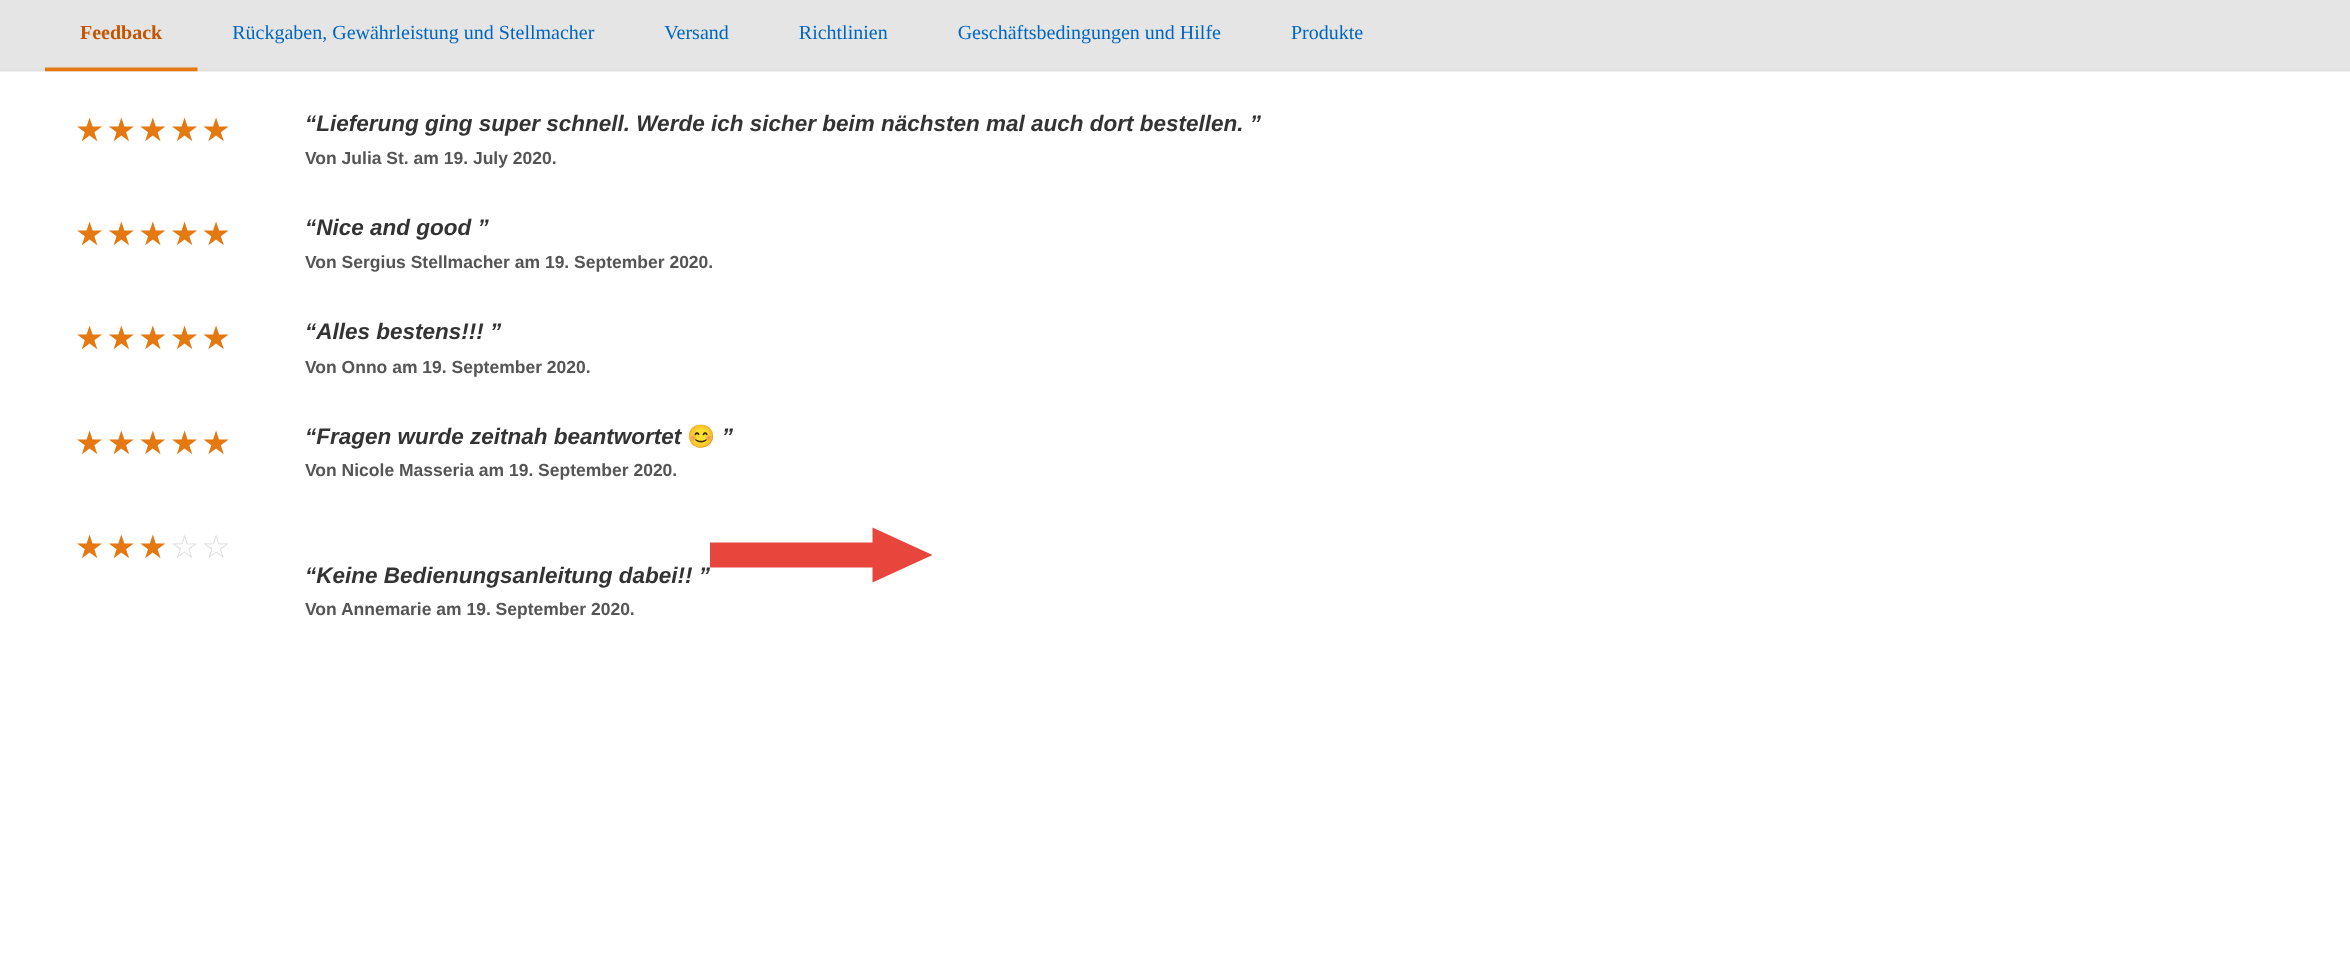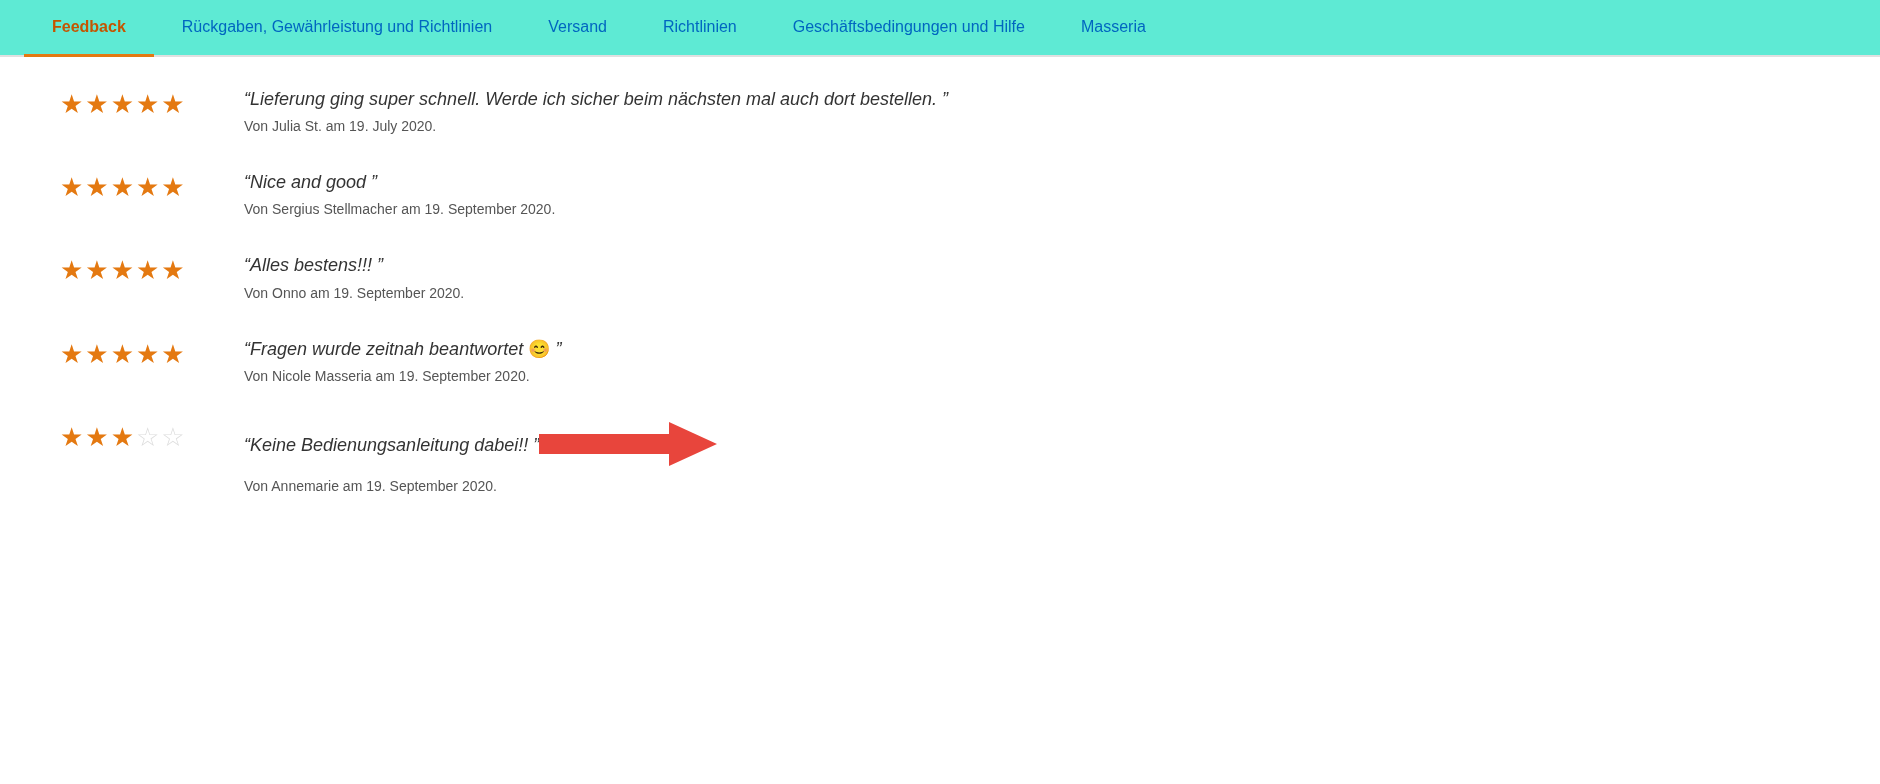--- a/index.html
+++ b/index.html
@@ -14,22 +14,23 @@
       color: #333;
       width: 1880px;
       min-height: 784px;
     }
 
     
     .nav-tabs {
       display: flex;
       align-items: stretch;
       border-bottom: 2px solid #e0e0e0;
-      padding: 0 24px;
-      background: #5eead4;
+      padding: 0 36px;
+      background: #e5e5e5;
+      font-family: Liberation Serif, serif;
     }
 
     .nav-tab {
       padding: 18px 28px;
       font-size: 16px;
       font-weight: 400;
       cursor: pointer;
       white-space: nowrap;
       color: #0066c0;
       border-bottom: 3px solid transparent;
@@ -69,45 +70,46 @@
     }
 
     .star-empty {
       color: #ddd;
     }
 
     .review-content {
       display: flex;
       flex-direction: column;
       gap: 6px;
+      font-weight: bold;
     }
 
     .review-text {
       font-size: 18px;
       font-style: italic;
       color: #333;
       line-height: 1.4;
     }
 
     .review-author {
       font-size: 14px;
       color: #555;
     }
   </style>
 </head>
 <body>
 
 <nav>
   <div class="nav-tabs" id="nav-tabs-container">
       <div class="nav-tab active">Feedback</div>
-      <div class="nav-tab">Rückgaben, Gewährleistung und Richtlinien</div>
+      <div class="nav-tab">Rückgaben, Gewährleistung und Stellmacher</div>
       <div class="nav-tab">Versand</div>
       <div class="nav-tab">Richtlinien</div>
       <div class="nav-tab">Geschäftsbedingungen und Hilfe</div>
-      <div class="nav-tab">Masseria</div>
+      <div class="nav-tab">Produkte</div>
     </div>
 </nav>
 
 <main>
   <div class="reviews-container" id="reviews-container">
       <div class="review-item">
         <div class="stars">
           <span class="star-filled">★</span>
           <span class="star-filled">★</span>
           <span class="star-filled">★</span>
@@ -168,21 +170,21 @@
       </div>
       <div class="review-item">
         <div class="stars">
           <span class="star-filled">★</span>
           <span class="star-filled">★</span>
           <span class="star-filled">★</span>
           <span class="star-empty">☆</span>
           <span class="star-empty">☆</span>
         </div>
         <div class="review-content">
-          <div style="display: flex; align-items: center; ">
+          <div style="display: flex; align-items: flex-end; ">
             <span class="review-text">“Keine Bedienungsanleitung dabei!!&nbsp;”</span>
             <span><svg width="180" height="48" viewBox="0 0 180 48" xmlns="http://www.w3.org/2000/svg">
         <polygon points="0,14 130,14 130,2 178,24 130,46 130,34 0,34" fill="#e8453c"></polygon>
       </svg></span>
           </div>
           <span class="review-author">Von Annemarie am 19. September 2020.</span>
         </div>
       </div>
     </div>
 </main>

